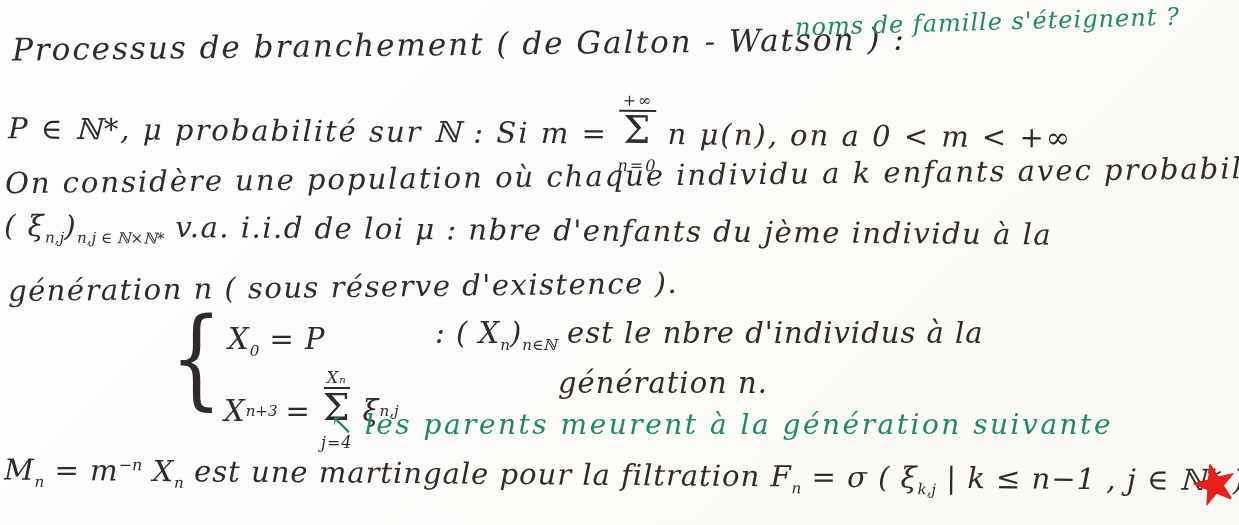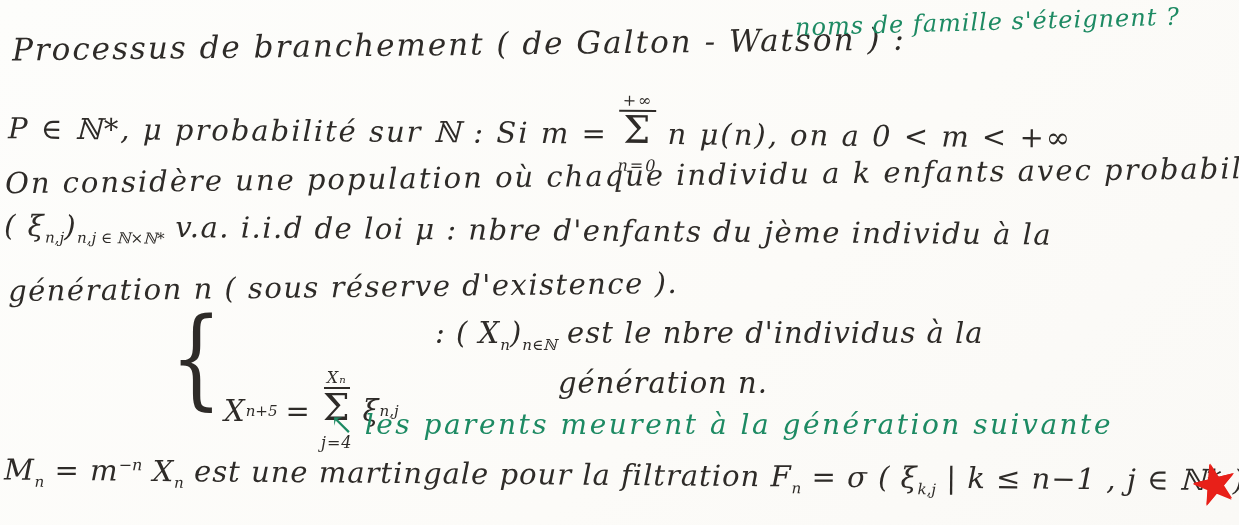--- a/index.html
+++ b/index.html
@@ -55,23 +55,27 @@
   <div class="line tilt-b" style="left:4px;top:213px;letter-spacing:1.5px;">
     <span>( ξ</span><span class="sb">n,j</span><span>)</span><span class="sb">n,j ∈ ℕ×ℕ*</span><span> v.a. i.i.d de loi μ : nbre d'enfants du jème individu à la</span>
   </div>
 
   <div class="line tilt-a" style="left:8px;top:270px;letter-spacing:1.5px;">
     <span>génération n ( sous réserve d'existence ).</span>
   </div>
 
   <div style="position:absolute;left:10px;top:322px;width:1220px;height:112px;">
     <span class="brace" style="left:152px;top:-18px;">{</span>
+    <div class="line" style="left:218px;top:0px;">
+      <span>X</span><span class="sb">0</span>
+      <span>= P</span>
+    </div>
     <div class="line row" style="left:214px;top:48px;">
       <span>X</span>
-        <span class="sb">n+5</span>
+        <span class="sb">n+3</span>
       <span style="margin-left:8px;">=</span>
       <span class="sumstack">
         <span class="sumtop">Xₙ</span>
         <span class="sigma">Σ</span>
         <span class="sumbot">j=4</span>
       </span>
       <span>ξ</span>
         <span class="sb">n,j</span>
     </div>
     <div class="line" style="left:425px;top:-6px;">

